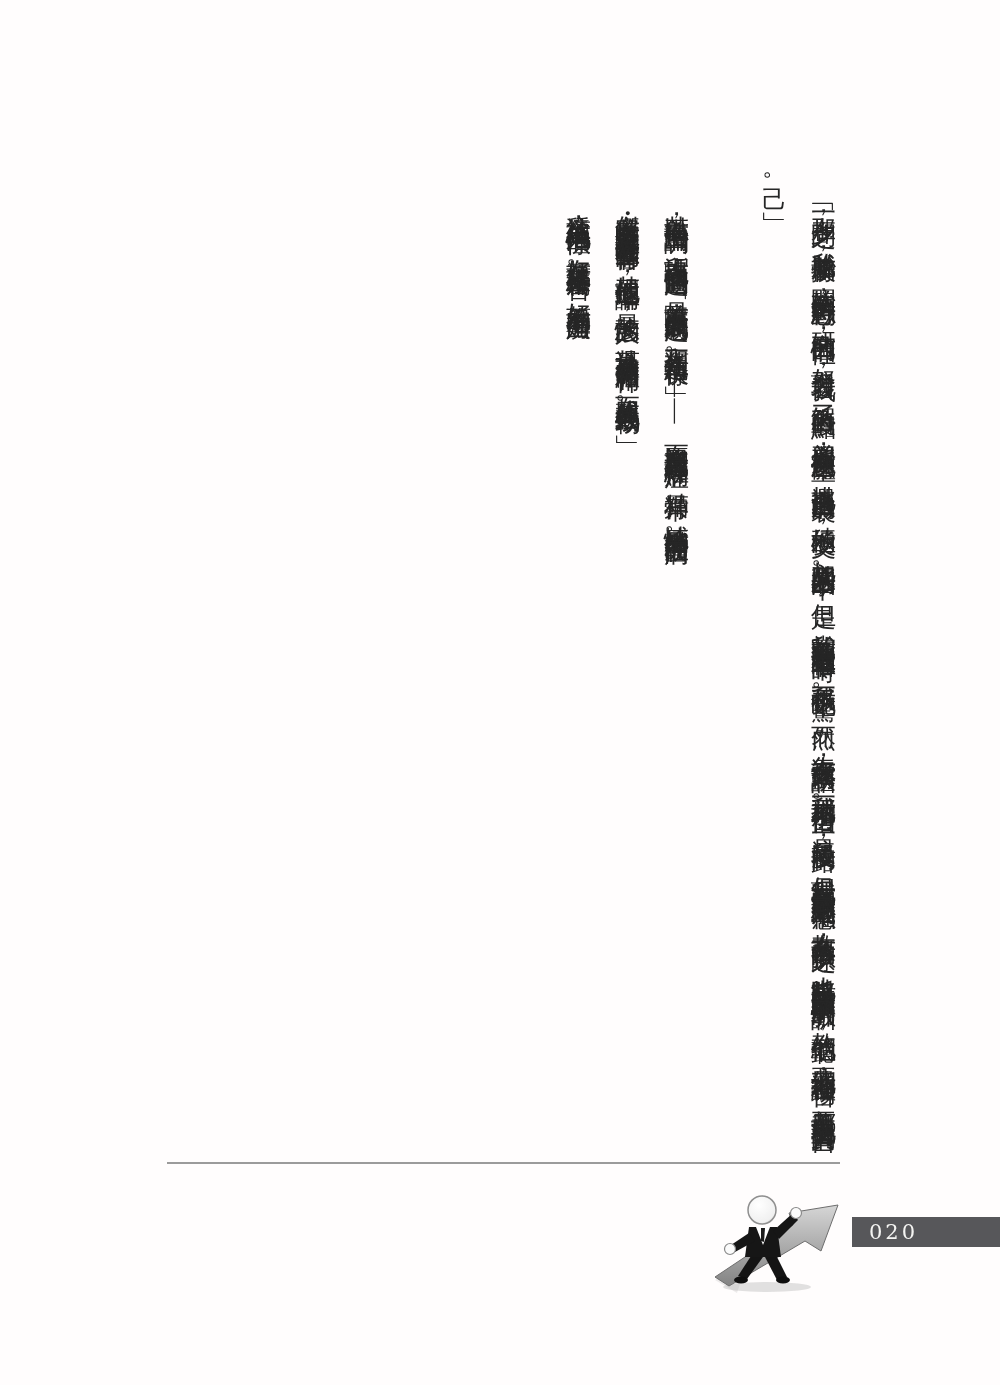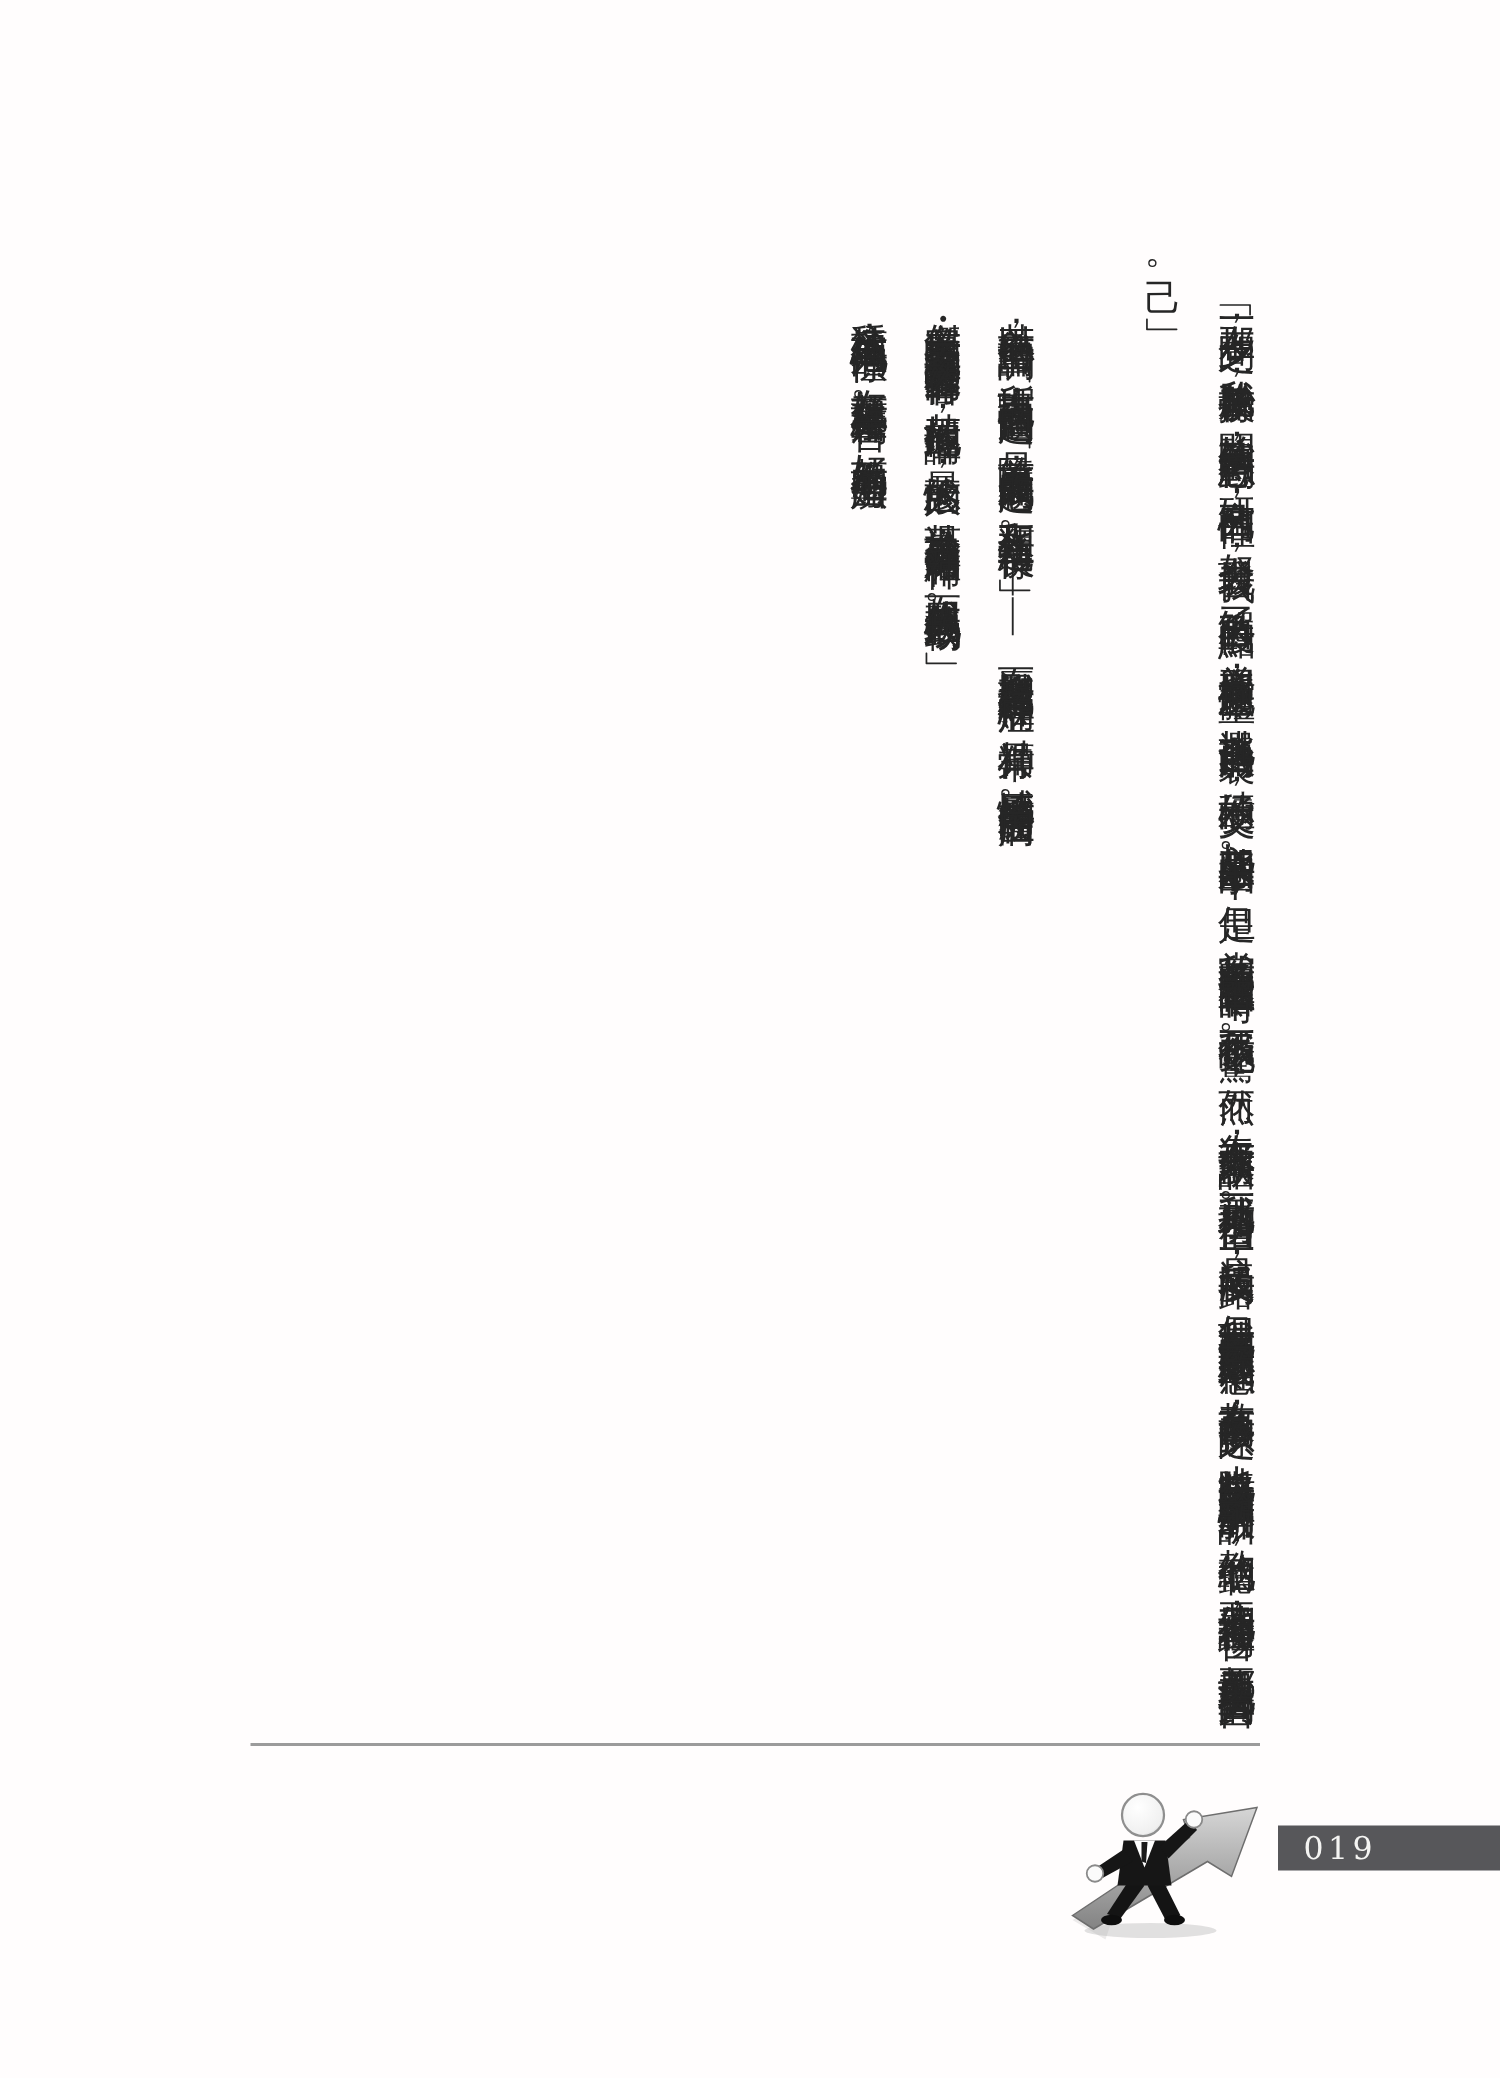--- a/index.html
+++ b/index.html
@@ -101,14 +101,14 @@
     <polygon points="56,45 60,45 59,59 56,58" fill="#1a1a1a"></polygon>
     <polygon points="68,48 88,30 93,37 74,56" fill="#161616"></polygon>
     <polygon points="44,50 26,62 30,69 50,58" fill="#161616"></polygon>
     <circle cx="91" cy="30" r="5.5" fill="#fbfbfb" stroke="#8a8a8a" stroke-width="1.2"></circle>
     <circle cx="25" cy="66" r="5.5" fill="#fbfbfb" stroke="#8a8a8a" stroke-width="1.2"></circle>
     <circle cx="57" cy="27" r="14" fill="url(#headGrad)" stroke="#8f8f8f" stroke-width="1.5"></circle>
   </svg>
 </div>
 
 <div class="page-badge" style="background-color: rgb(87, 87, 90);">
-  <span style="color: rgb(244, 244, 242);">019</span>
+  <span style="color: rgb(244, 244, 242);">020</span>
 </div>
 
 </body></html>

